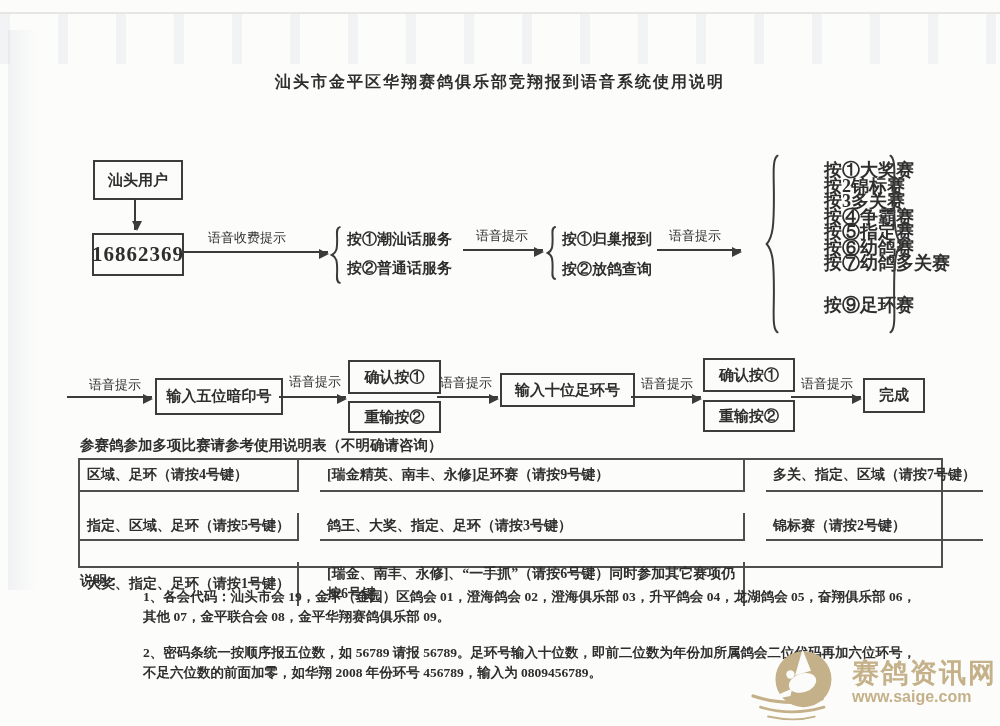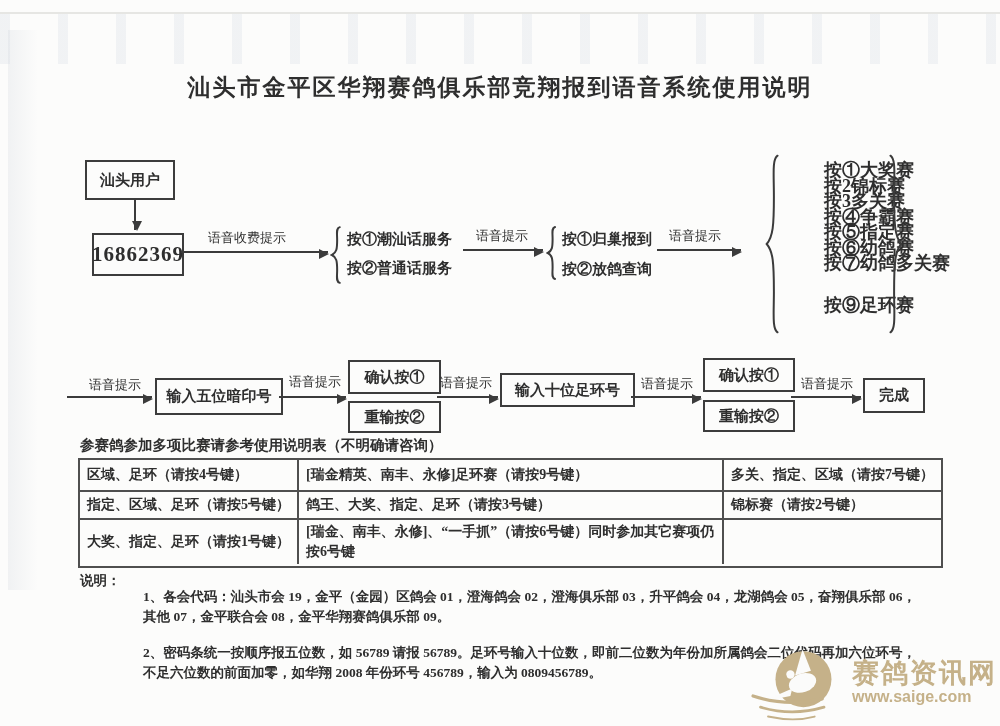--- a/index.html
+++ b/index.html
@@ -10,21 +10,21 @@
     font-family:"Liberation Serif","DejaVu Serif",serif;
   }
   
   .scan-topline{position:absolute;left:0;top:12px;width:100%;height:2px;background:#e6e6e3;}
   .scan-streaks{position:absolute;left:0;top:14px;width:100%;height:50px;
     background:repeating-linear-gradient(90deg,rgba(200,208,220,.22) 0 10px,rgba(255,255,255,0) 10px 58px);}
   .scan-leftband{position:absolute;left:8px;top:30px;width:30px;height:560px;
     background:linear-gradient(90deg,rgba(205,210,218,.25),rgba(255,255,255,0));}
 
   .title{position:absolute;left:0;right:0;top:72px;text-align:center;
-    font-size:23px;font-weight:700;letter-spacing:2px;}
+    font-size:16px;font-weight:700;letter-spacing:2px;}
 
   .box{position:absolute;border:2px solid #3c3c3c;display:flex;align-items:center;
     justify-content:center;font-weight:600;font-size:15px;white-space:nowrap;background:transparent;}
   .lbl{position:absolute;font-weight:400;font-size:13px;white-space:nowrap;}
 
   .ah{position:absolute;height:0;border-top:2px solid #3b3b3b;}
   .ah::after{content:"";position:absolute;right:-1px;top:-4px;width:0;height:0;
     border-left:10px solid #3b3b3b;border-top:5px solid transparent;border-bottom:5px solid transparent;}
   .av{position:absolute;width:0;border-left:2px solid #3b3b3b;}
   .av::after{content:"";position:absolute;left:-4px;bottom:-1px;width:0;height:0;
@@ -33,21 +33,21 @@
   .brace{position:absolute;}
   .brace svg{width:100%;height:100%;display:block;}
 
   .branch-item{position:absolute;font-weight:600;font-size:15px;white-space:nowrap;}
   .menu{position:absolute;left:824px;top:163px;font-weight:600;font-size:18px;line-height:15.5px;white-space:nowrap;}
   .menu .gap{margin-top:26px;}
 
   .tbl-caption{position:absolute;left:80px;top:436px;font-size:14.5px;font-weight:700;}
   .reftable{position:absolute;left:78px;top:458px;width:865px;height:110px;
     border:2px solid #4f4f4f;display:grid;box-sizing:border-box;
-    grid-template-columns:219px 425px 217px;grid-template-rows:32px 28px 44px;}
+    grid-template-columns:219px 425px 217px;grid-template-rows:32px 28px 44px;gap:21px;}
   .cell{border-right:2px solid #4f4f4f;border-bottom:2px solid #4f4f4f;
     display:flex;align-items:center;padding:0 7px;font-size:14px;font-weight:600;
     line-height:20px;overflow:hidden;}
   .cell:nth-child(3n){border-right:none;}
   .cell:nth-child(n+7){border-bottom:none;}
 
   .notes{position:absolute;left:80px;top:571px;width:862px;display:flex;
     font-size:13.5px;line-height:20px;font-weight:600;}
   .notes-label{flex:0 0 47px;}
   .notes-items{flex:1;}
@@ -63,21 +63,21 @@
 <body>
 
 <div class="page">
 
   <div class="scan-topline"></div>
   <div class="scan-streaks"></div>
   <div class="scan-leftband"></div>
 
   <div class="title">汕头市金平区华翔赛鸽俱乐部竞翔报到语音系统使用说明</div>
 
-  <div class="box" style="left:85px;top:160px;width:86px;height:36px;">汕头用户</div>
+  <div class="box" style="left:93px;top:160px;width:86px;height:36px;">汕头用户</div>
   <div class="av" style="left:134px;top:198px;height:32px;"></div>
   <div class="box" style="left:92px;top:233px;width:88px;height:39px;font-size:21px;letter-spacing:1px;font-weight:700;">16862369</div>
 
   <div class="lbl" style="left:208px;top:229px;">语音收费提示</div>
   <div class="ah" style="left:181px;top:251px;width:147px;"></div>
 
   <div class="brace" style="left:330px;top:226px;width:13px;height:58px;">
     <svg viewBox="0 0 20 100" preserveAspectRatio="none">
         <path d="M15 2 C9 4 11 12 11 24 C11 40 10 46 3 50 C10 54 11 60 11 76 C11 88 9 96 15 98" fill="none" stroke="#3b3b3b" stroke-width="2" vector-effect="non-scaling-stroke" stroke-linecap="round"></path>
       </svg>

